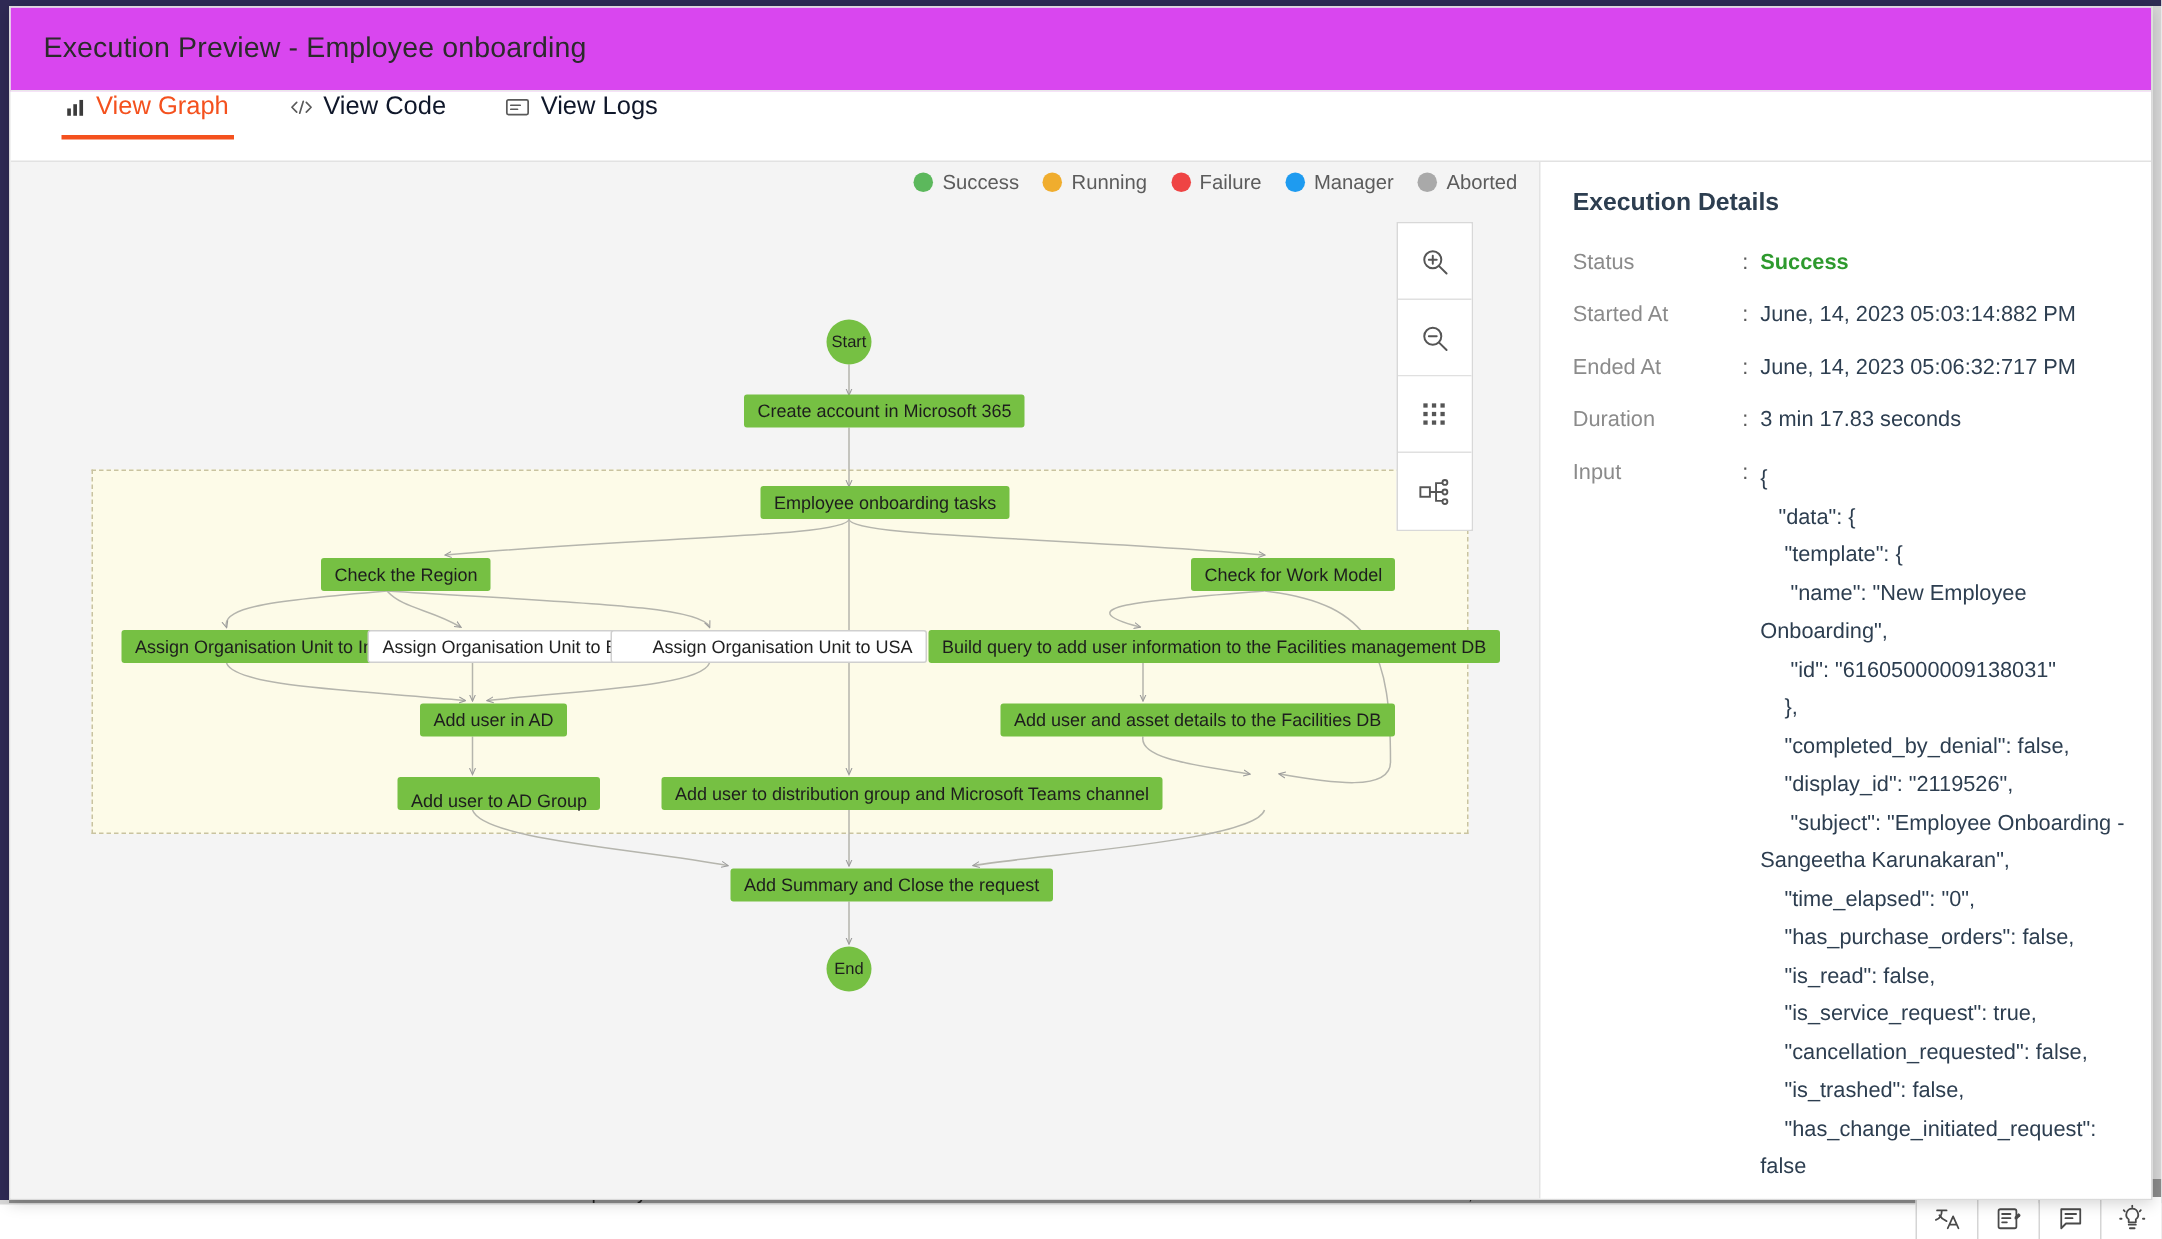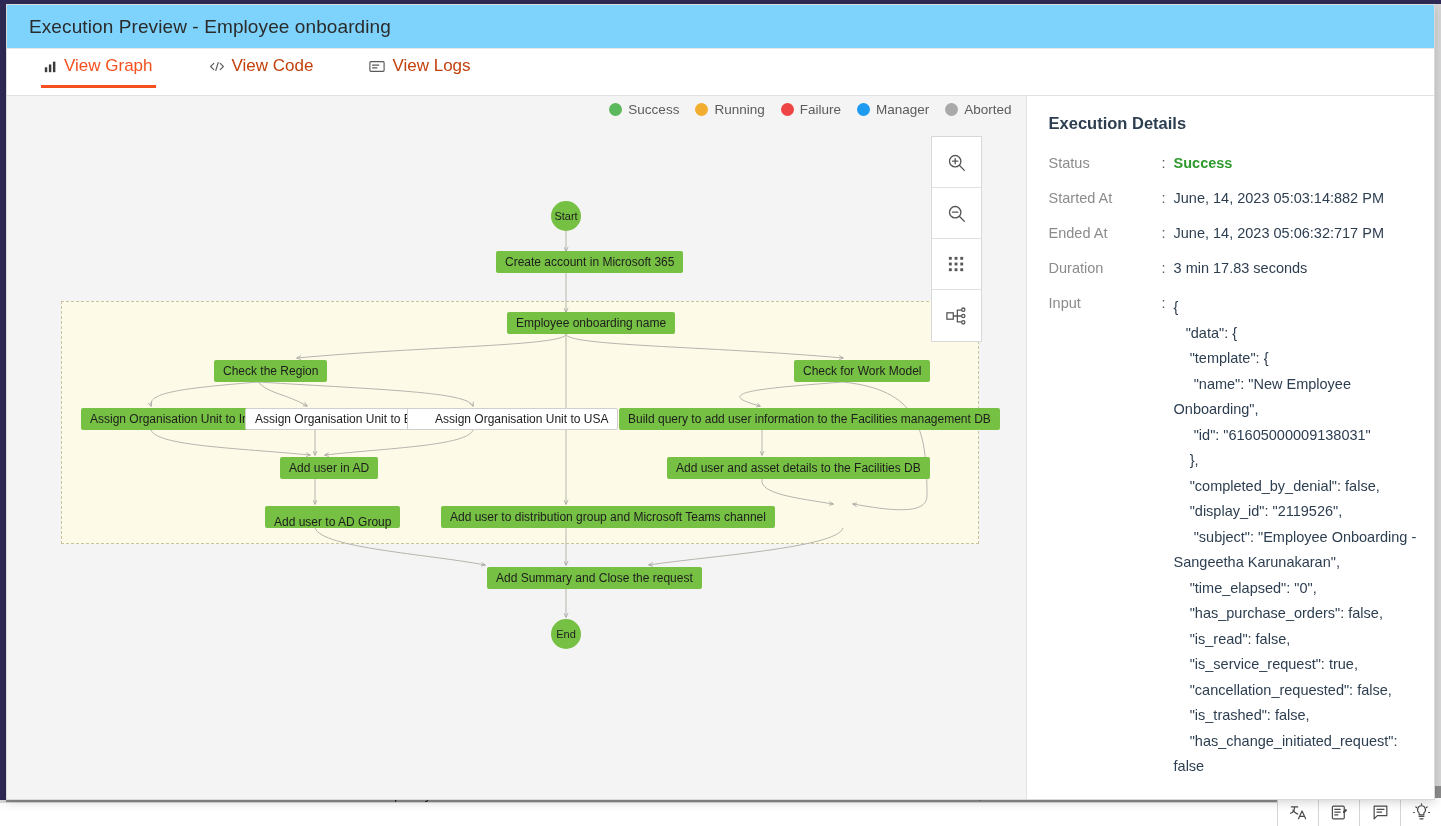--- a/index.html
+++ b/index.html
@@ -72,45 +72,45 @@
   .modal {
     position: absolute;
     left: 6px; top: 4px;
     width: 1429px; height: 796px;
     background: #ffffff;
     border: 1px solid #dadada;
     box-shadow: 0 2px 10px rgba(0,0,0,.18);
     overflow: hidden;
   }
   .modal-header {
-    height: 44px;
+    height: 56px;
     display: flex; align-items: center;
     padding-left: 22px;
     border-bottom: 1px solid #e8e8e8;
-    background: #7dd3fc;
+    background: #d946ef;
   }
   .modal-title {
     font-size: 19px;
     color: #2b2b2b;
     letter-spacing: .1px;
   }
 
   .tabs {
     height: 47px;
-    display: flex; align-items: center;
+    display: flex; align-items: flex-start;
     padding-left: 34px;
     border-bottom: 1px solid #e2e2e2;
     background: #fff;
-    gap: 50px;
+    gap: 34px;
   }
   .tab {
     display: flex; align-items: center; gap: 7px;
     padding: 0 3px 9px 3px;
     font-size: 17px;
-    color: #c2410c;
+    color: #0f172a;
     cursor: pointer;
     border-bottom: 3px solid transparent;
     position: relative;
   }
   .tab.active { color: #f4511e; border-bottom-color: #f4511e; }
   .tab .ti { display: flex; align-items: center; }
   .tab .ti svg { display: block; }
 
   .body-split {
     display: flex;
@@ -431,21 +431,21 @@
             </g>
           </svg>
 
           <div class="node round" style="left:544px; top:105px;">
             <span>Start</span>
           </div>
           <div class="node" style="left:489px; top:155px;">
             <span>Create account in Microsoft 365</span>
           </div>
           <div class="node" style="left:500px; top:216px;">
-            <span>Employee onboarding name</span>
+            <span>Employee onboarding tasks</span>
           </div>
           <div class="node" style="left:207px; top:264px;">
             <span>Check the Region</span>
           </div>
           <div class="node" style="left:787px; top:264px;">
             <span>Check for Work Model</span>
           </div>
           <div class="node" style="left:74px; top:312px;">
             <span>Assign Organisation Unit to India</span>
           </div>

